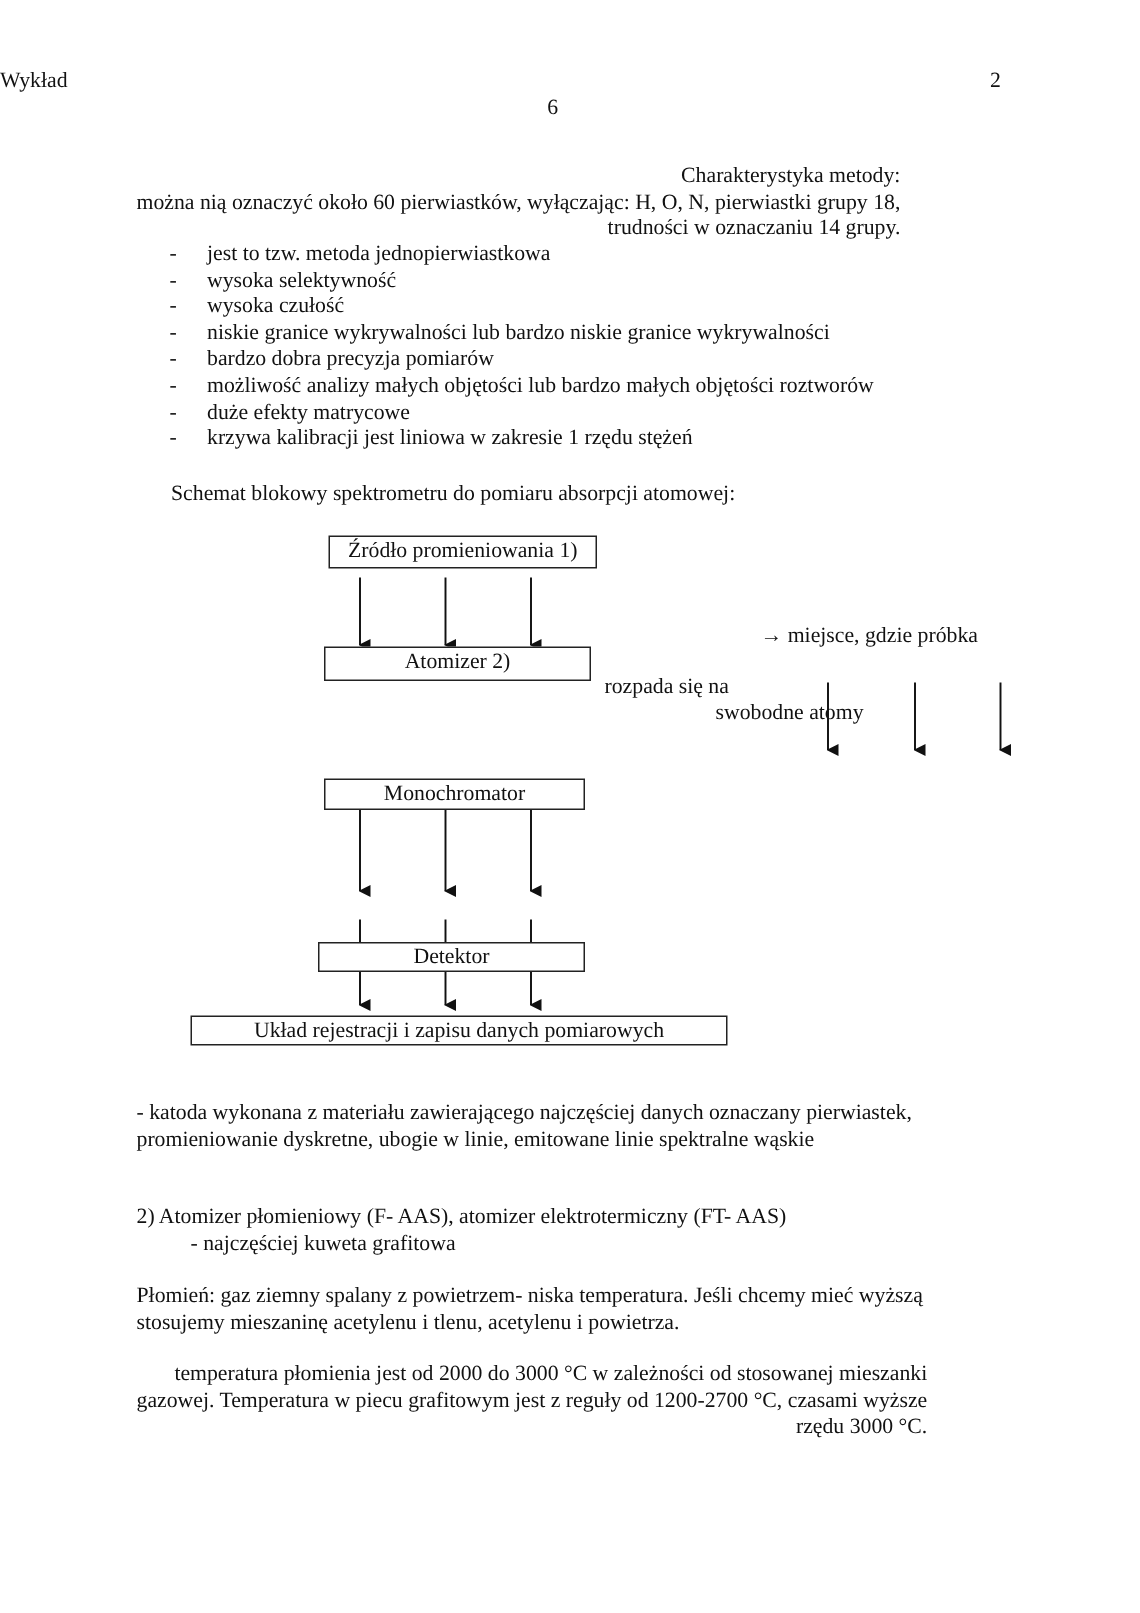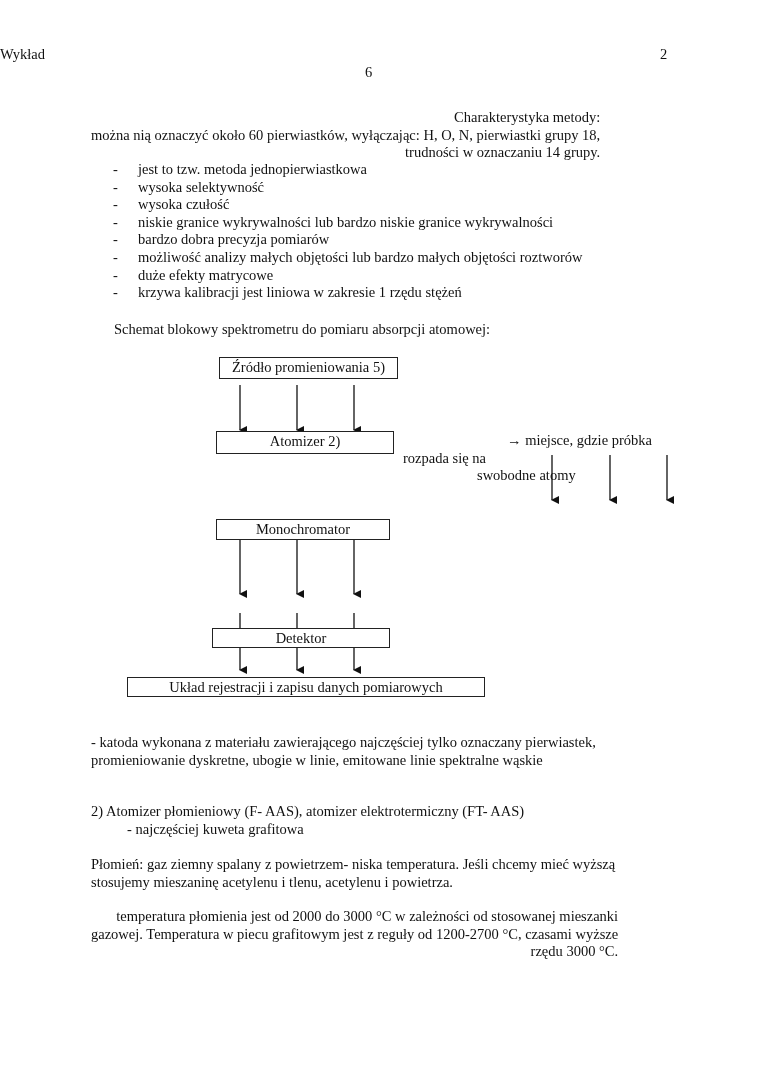--- a/index.html
+++ b/index.html
@@ -88,32 +88,32 @@
     <line x1="240" y1="539" x2="240" y2="594" marker-end="url(#ah)"></line>
     <line x1="297" y1="539" x2="297" y2="594" marker-end="url(#ah)"></line>
     <line x1="354" y1="539" x2="354" y2="594" marker-end="url(#ah)"></line>
 
     <line x1="240" y1="613" x2="240" y2="670" marker-end="url(#ah)"></line>
     <line x1="297" y1="613" x2="297" y2="670" marker-end="url(#ah)"></line>
     <line x1="354" y1="613" x2="354" y2="670" marker-end="url(#ah)"></line>
   </g>
 </svg>
 
-<div class="box" style="left:219px; top:357px; width:177px; height:20px;">Źródło promieniowania 5)</div>
+<div class="box" style="left:219px; top:357px; width:177px; height:20px;">Źródło promieniowania 1)</div>
 <div class="box" style="left:216px; top:431px; width:176px; height:21px;">Atomizer 2)</div>
 <div class="box" style="left:216px; top:519px; width:172px; height:19px;">Monochromator</div>
 <div class="box" style="left:212px; top:628px; width:176px; height:18px; line-height:18px;">Detektor</div>
 <div class="box" style="left:127px; top:677px; width:356px; height:18px; line-height:18px;">Układ rejestracji i zapisu danych pomiarowych</div>
 
-<div class="abs" style="left:507px; top:432px;">→ miejsce, gdzie próbka</div>
+<div class="abs" style="left:507px; top:416px;">→ miejsce, gdzie próbka</div>
 <div class="abs" style="left:403px; top:450px;">rozpada się na</div>
 <div class="abs" style="left:477px; top:467px;">swobodne atomy</div>
 
 <div class="block" style="top:734px;">
-  <div>- katoda wykonana z materiału zawierającego najczęściej tylko oznaczany pierwiastek,</div>
+  <div>- katoda wykonana z materiału zawierającego najczęściej danych oznaczany pierwiastek,</div>
   <div>promieniowanie dyskretne, ubogie w linie, emitowane linie spektralne wąskie</div>
 </div>
 <div class="block" style="top:803px;">
   <div>2) Atomizer płomieniowy (F- AAS), atomizer elektrotermiczny (FT- AAS)</div>
   <div class="indent">- najczęściej kuweta grafitowa</div>
 </div>
 
 <div class="block" style="top:856px;">
   <div>Płomień: gaz ziemny spalany z powietrzem- niska temperatura. Jeśli chcemy mieć wyższą</div>
   <div>stosujemy mieszaninę acetylenu i tlenu, acetylenu i powietrza.</div>

